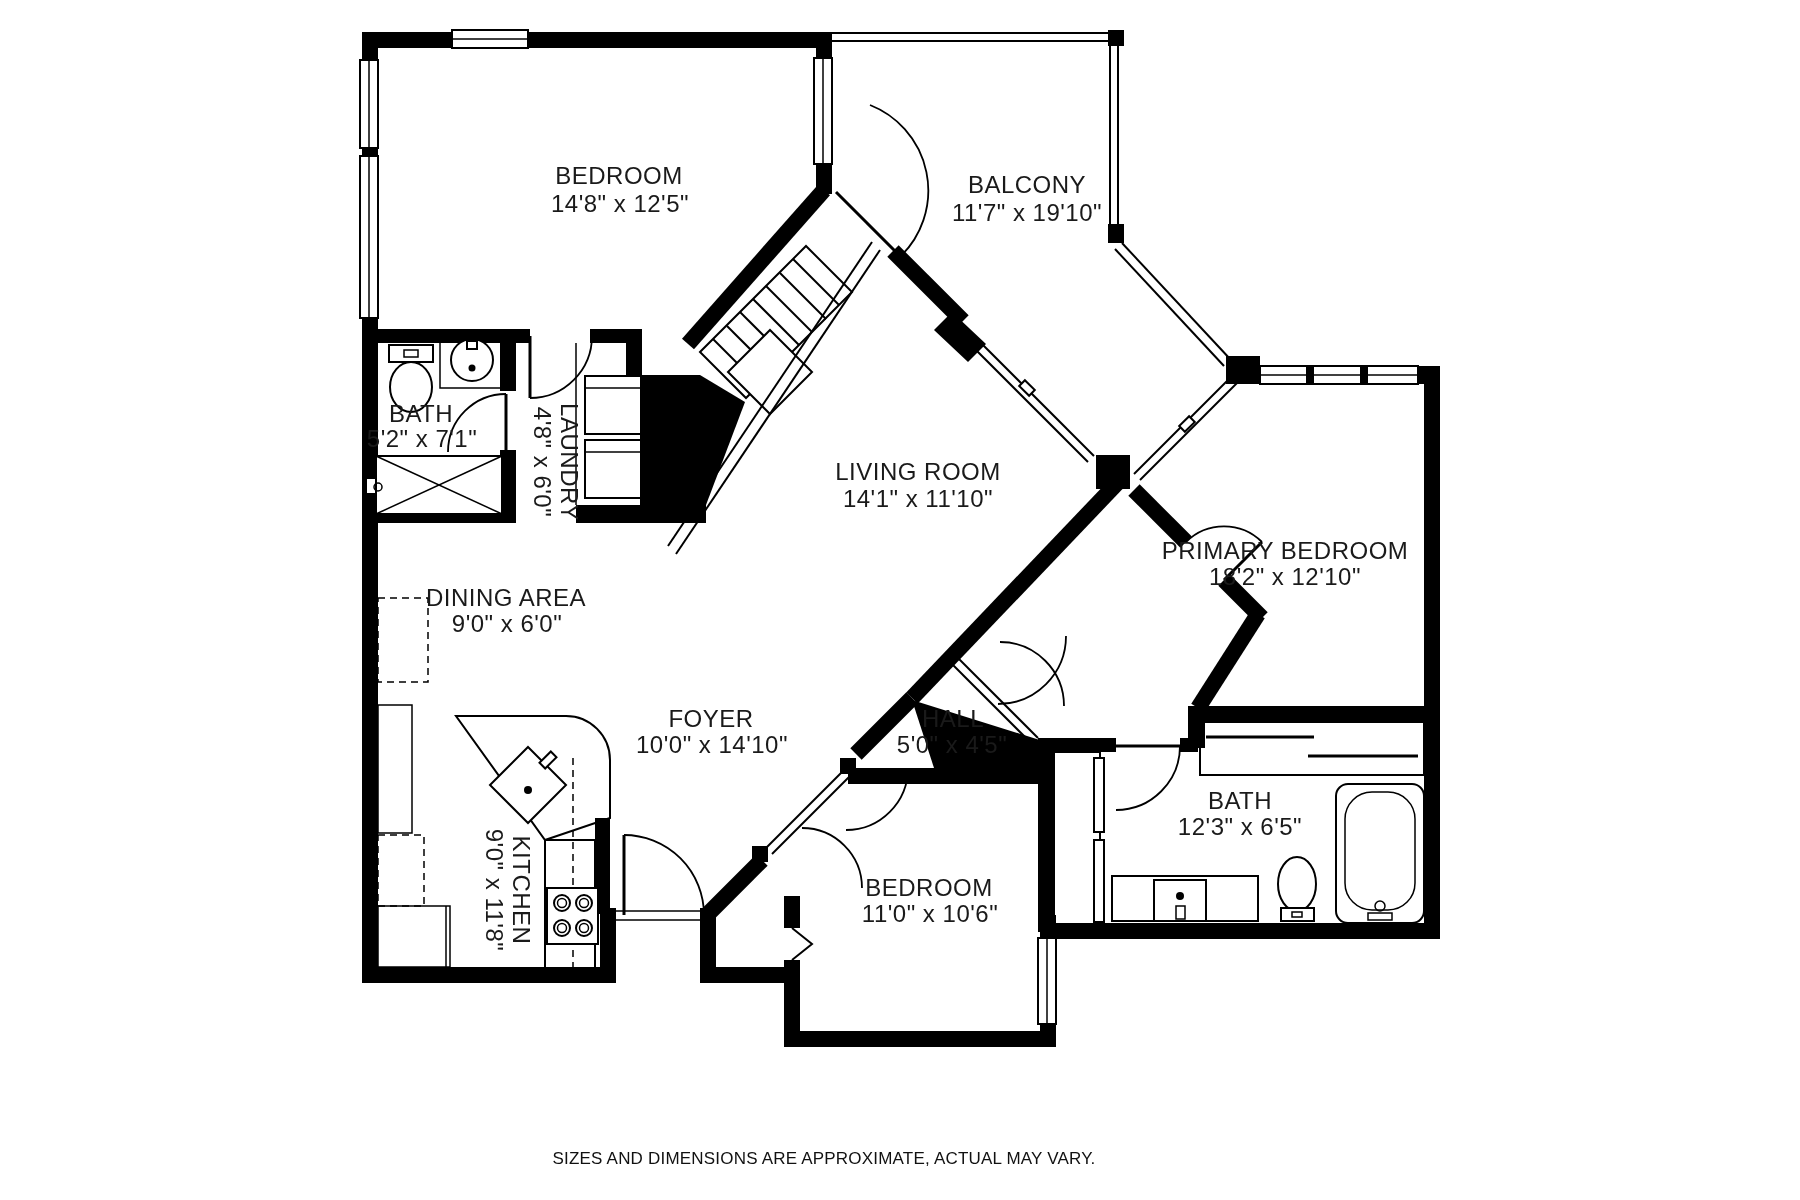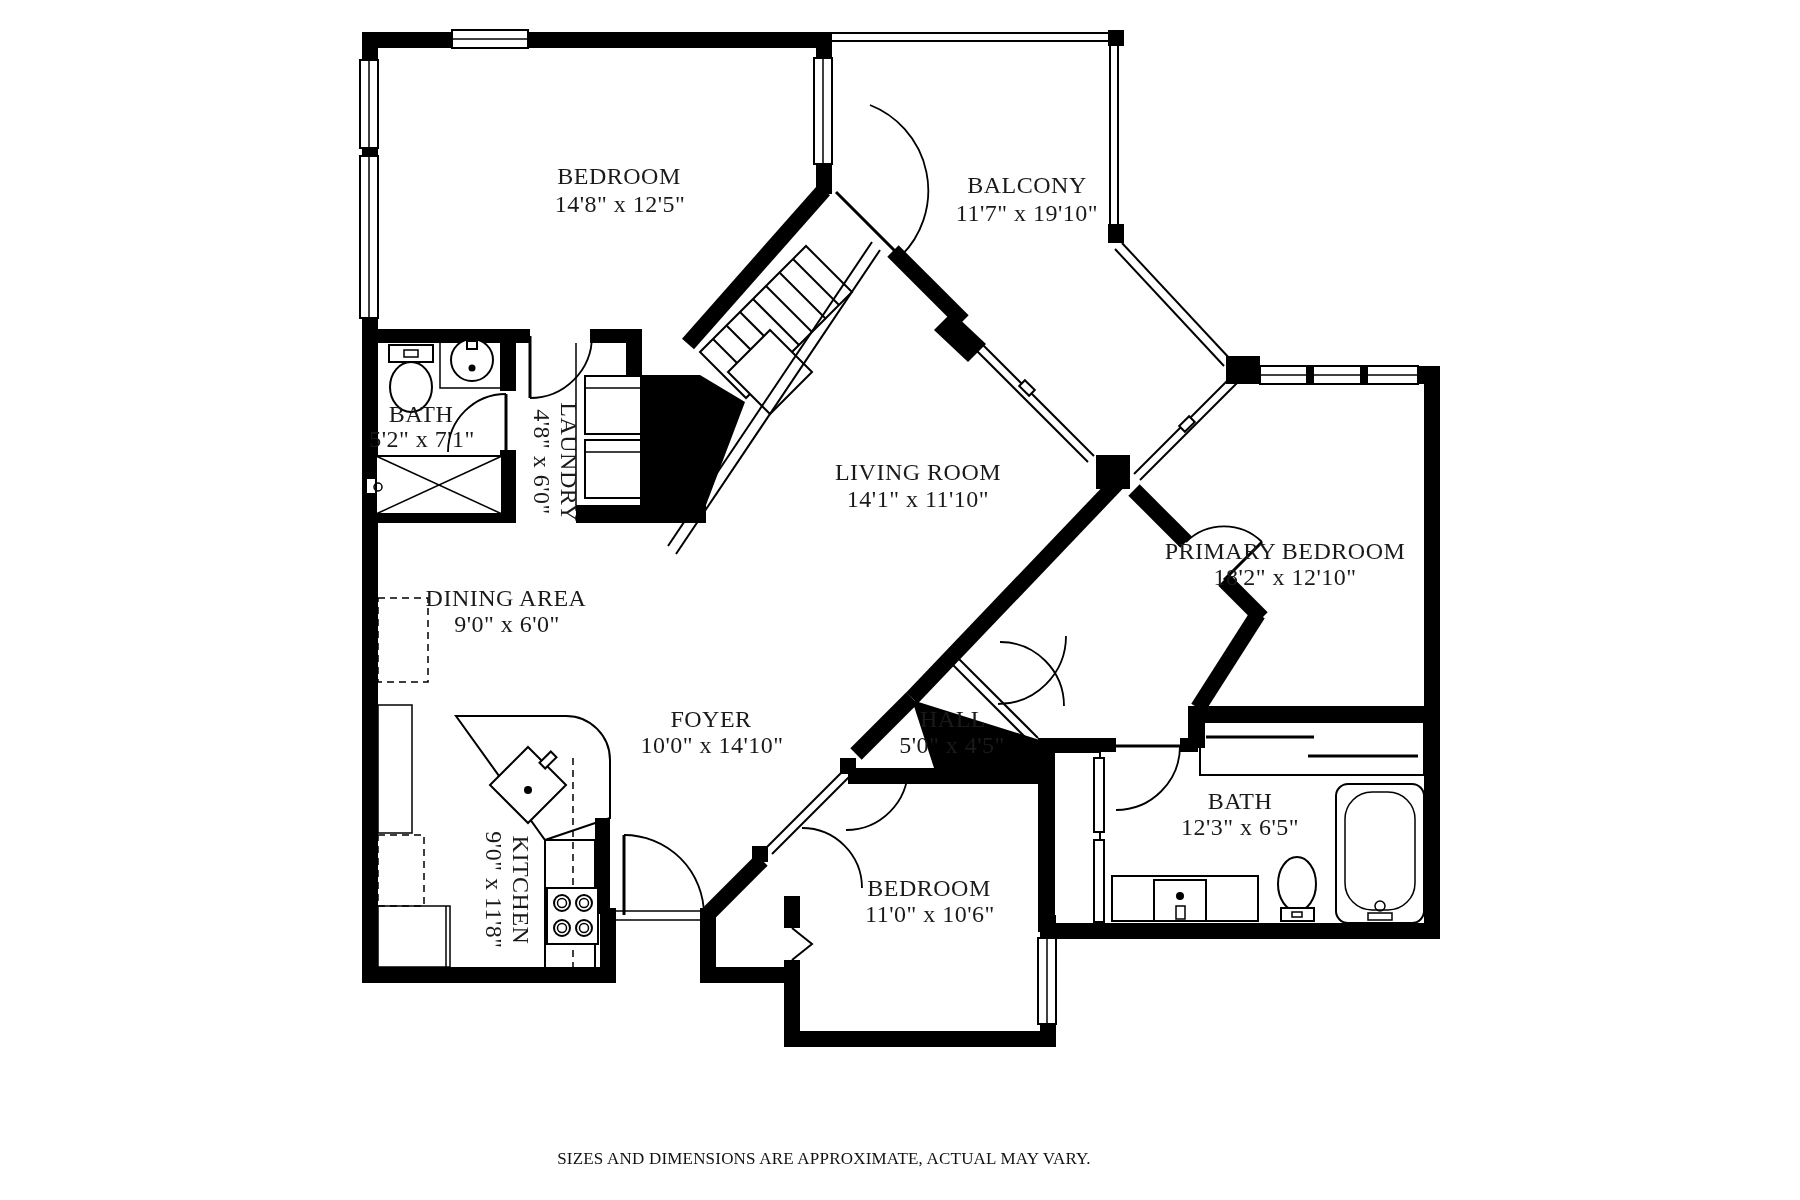--- a/index.html
+++ b/index.html
@@ -1,17 +1,17 @@
 <!DOCTYPE html>
 <html><head>
 <meta charset="utf-8">
 <style>
   html,body{margin:0;padding:0;background:#ffffff;}
   .page{position:relative;width:1800px;height:1200px;background:#fff;overflow:hidden;
-        font-family:Liberation Serif, serif;}
+        font-family:Liberation Sans, sans-serif;}
   svg{position:absolute;left:0;top:0;}
   text{fill:#1a1a1a;}
   .room-name,.room-dims{font-size:24px;letter-spacing:.5px;}
   .footer-text{font-size:17px;letter-spacing:.2px;fill:#111;}
   .wall{fill:#000;stroke:none;}
   .wline{stroke:#000;stroke-width:16;fill:none;}
   .thin{stroke:#000;stroke-width:2;fill:none;}
   .thin15{stroke:#000;stroke-width:1.5;fill:none;}
   .arc{stroke:#000;stroke-width:1.8;fill:none;}
   .leaf{stroke:#000;stroke-width:3;fill:none;}

